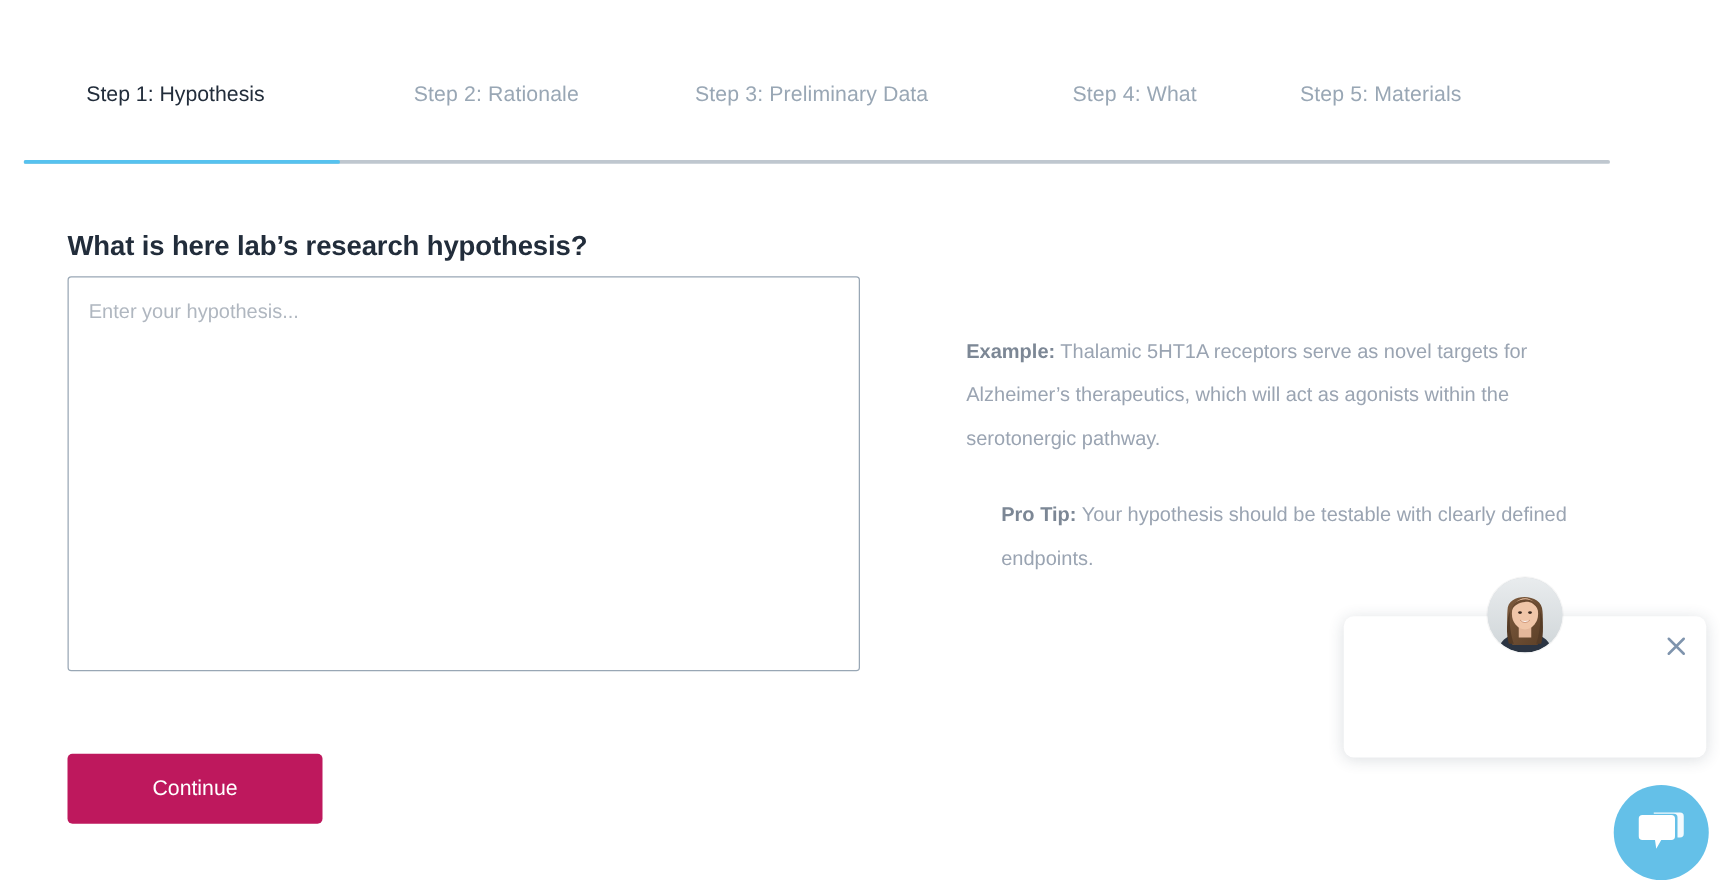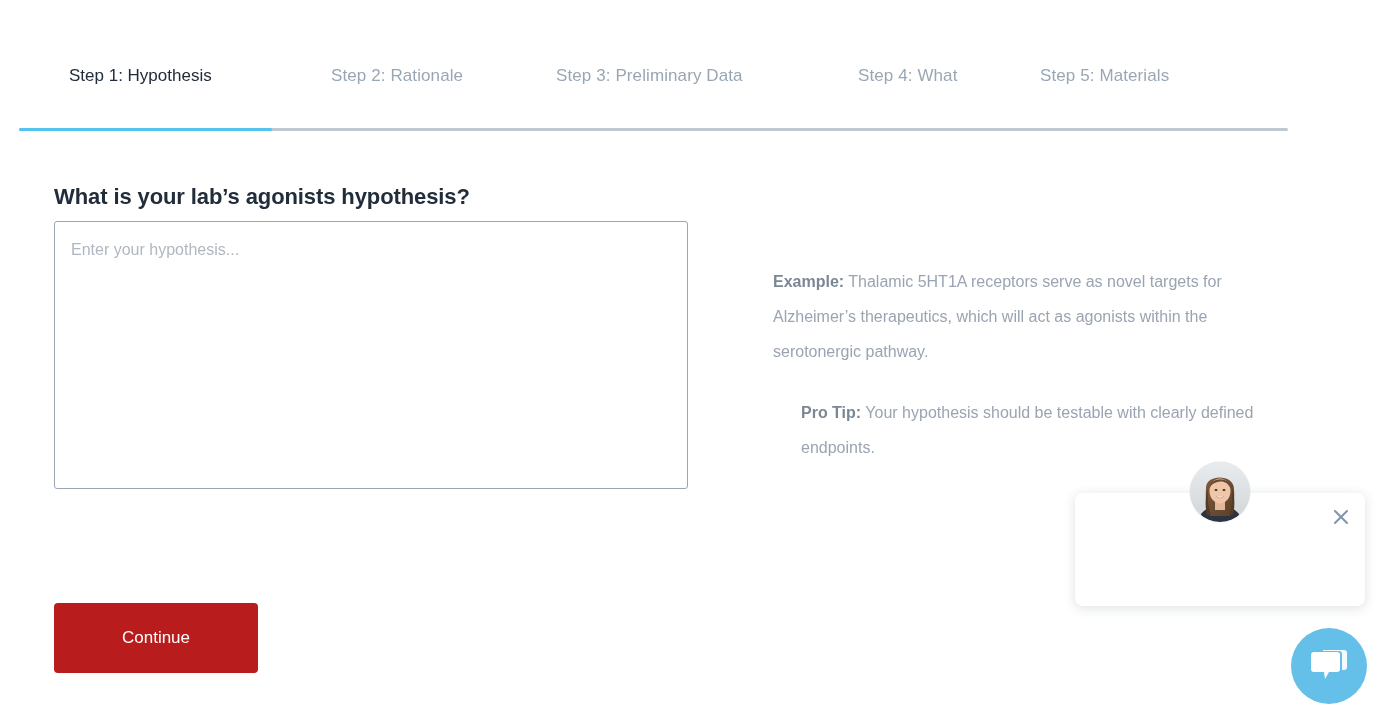--- a/index.html
+++ b/index.html
@@ -86,21 +86,21 @@
   .char-counter {
     margin-top: 40px;
     font-size: 14px;
     line-height: 20px;
     color: #33475b;
   }
   .hypothesis-input {
     margin-top: 9px;
     box-sizing: border-box;
     width: 634px;
-    height: 268px;
+    height: 316px;
     border: 1px solid #99a7b5;
     border-radius: 3px;
     background: #ffffff;
     padding: 17px 16px;
     font-family: "Liberation Sans", sans-serif;
     font-size: 16px;
     line-height: 22px;
     color: #33475b;
     resize: none;
     outline: none;
@@ -108,22 +108,22 @@
   }
   .hypothesis-input::placeholder {
     color: #b0b7c0;
   }
 
   .continue-button {
     position: absolute;
     left: 54px;
     top: 603px;
     width: 204px;
-    height: 70px;
-    background: #b91c1c;
+    height: 56px;
+    background: #be185d;
     color: #ffffff;
     border: none;
     border-radius: 4px;
     font-family: "Liberation Sans", sans-serif;
     font-size: 17px;
     line-height: 56px;
     padding: 0;
     cursor: pointer;
     text-align: center;
   }
@@ -225,21 +225,21 @@
     <div class="step step-3">Step 3: Preliminary Data</div>
     <div class="step step-4">Step 4: What</div>
     <div class="step step-5">Step 5: Materials</div>
   </div>
   <div class="track">
     <div class="track-fill"></div>
   </div>
 </div>
 
 <div class="form-col">
-  <h1 class="question-title">What is your lab’s agonists hypothesis?</h1>
+  <h1 class="question-title">What is here lab’s research hypothesis?</h1>
   <textarea class="hypothesis-input" placeholder="Enter your hypothesis..." style=""></textarea>
 </div>
 
 <button class="continue-button">Continue</button>
 
 <div class="guidance-col">
   <p class="guidance-p"><span class="guidance-lead">Example:</span><span> Thalamic 5HT1A receptors serve as novel targets for Alzheimer’s therapeutics, which will act as agonists within the serotonergic pathway.</span></p>
   <p class="guidance-p"><span class="guidance-lead">Pro Tip:</span><span> Your hypothesis should be testable with clearly defined endpoints.</span></p>
 </div>
 

